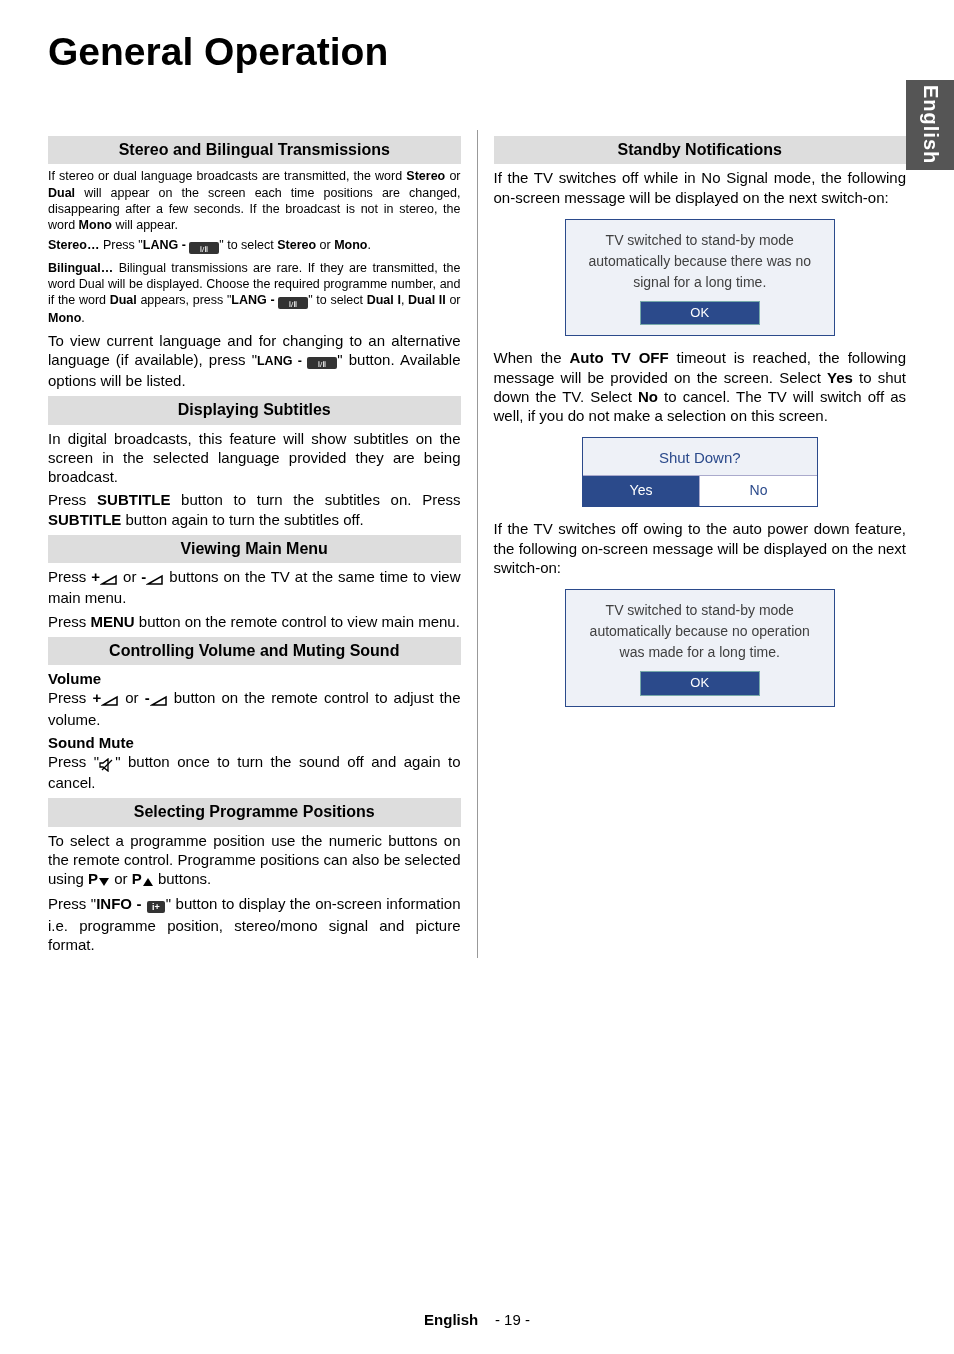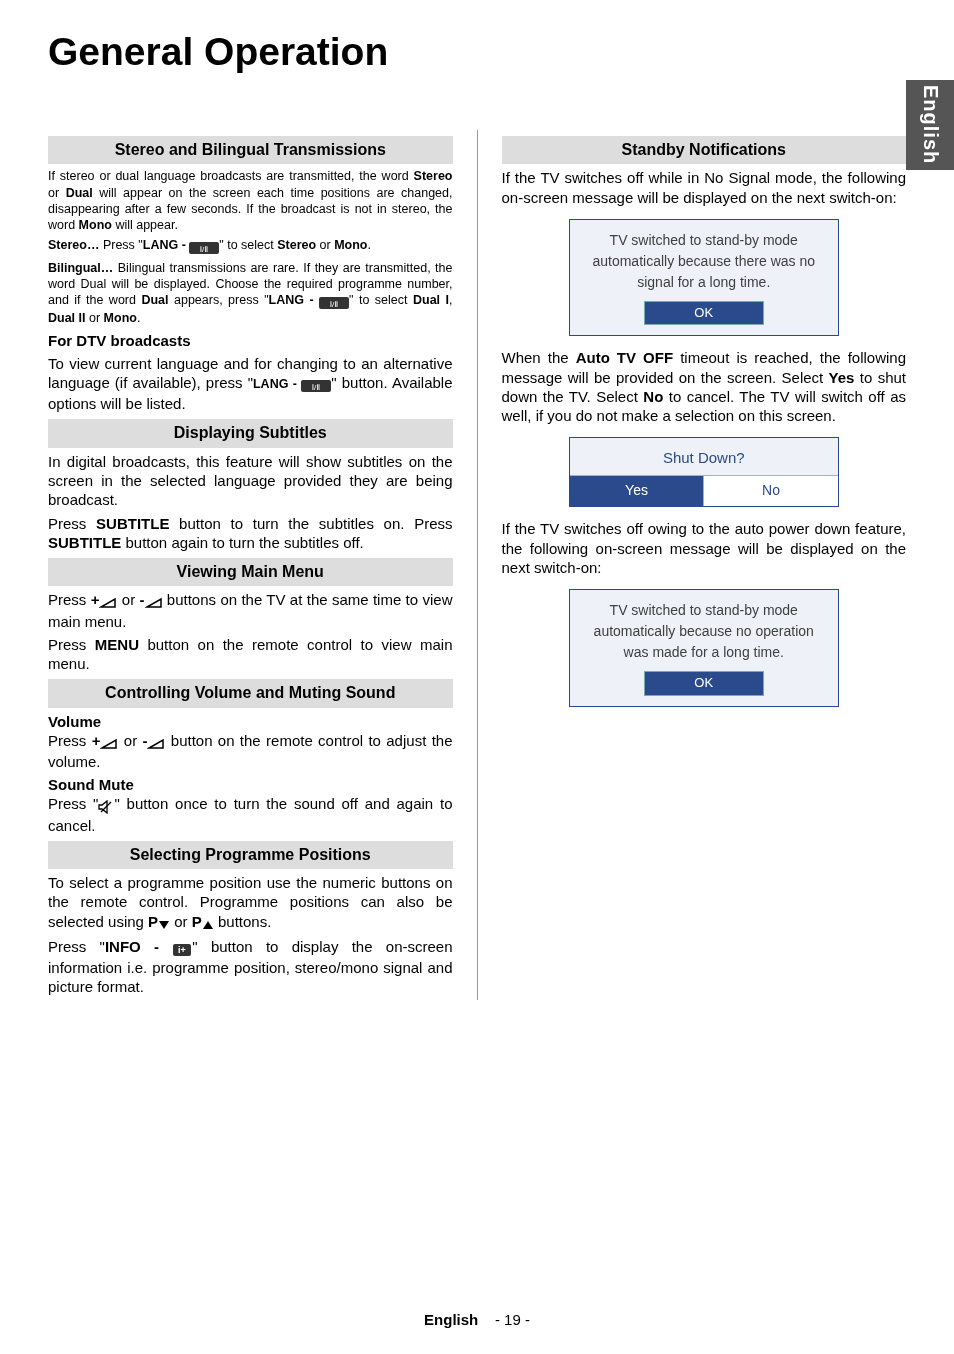--- a/index.html
+++ b/index.html
@@ -1,32 +1,32 @@
 <!DOCTYPE html>
 <html><head>
 <meta charset="utf-8">
 <style>
   * { box-sizing: border-box; margin: 0; padding: 0; }
   html, body { width: 954px; height: 1354px; background: #fff; font-family: Arial, Helvetica, sans-serif; color: #000; }
   .page { width: 954px; height: 1354px; position: relative; padding: 30px 48px 0 48px; }
   .title { text-align: left; font-size: 39px; font-weight: bold; margin-bottom: 56px; }
   .side-tab { position: absolute; right: 0; top: 80px; width: 48px; height: 90px; background: #555; display: flex; align-items: center; justify-content: center; }
   .side-tab span { color: #fff; font-weight: bold; font-size: 20px; writing-mode: vertical-rl; text-orientation: mixed; letter-spacing: 1px; }
-  .columns { display: flex; gap: 24px; }
+  .columns { display: flex; gap: 16px; }
   .col { flex: 1; font-size: 15px; line-height: 1.28; }
   .divider { width: 1px; background: #999; }
   .section-header { background: #ddd; text-align: center; font-weight: bold; font-size: 16px; padding: 4px 0; margin: 6px 0 4px 0; }
   .just { text-align: justify; margin-bottom: 4px; }
   .small { font-size: 12.5px; line-height: 1.3; }
   .bold { font-weight: bold; }
   .osd { border: 1px solid #2b4a8b; background: #eef1f7; margin: 12px auto; font-family: Arial, sans-serif; }
   .osd1 { width: 270px; padding: 10px 8px 10px 8px; text-align: center; }
   .osd1 .msg { color: #404040; font-size: 14px; line-height: 1.5; }
   .osd-btn-single { background: #2b4a8b; color: #ffffff; width: 120px; margin: 8px auto 0; border: 1px solid #7aa; padding: 3px 0; font-size: 13px; }
-  .osd2 { width: 270px; }
+  .osd2 { width: 236px; }
   .osd2 .q { color: #2b4a8b; text-align: center; padding: 10px 0 8px; font-size: 15px; }
   .osd2 .btnrow { display: flex; border-top: 1px solid #aac; }
   .osd2 .btn { flex: 1; text-align: center; padding: 6px 0; font-size: 14px; }
   .osd2 .yes { background: #2b4a8b; color: #fff; border-right: 1px solid #aac; }
   .osd2 .no  { color: #2b4a8b; background: #fff; }
   .footer { position: absolute; bottom: 26px; width: 100%; left: 0; text-align: center; font-size: 15px; }
   .icon { display: inline-block; vertical-align: -2px; }
   svg { display: inline-block; vertical-align: middle; }
 </style>
 </head>
@@ -50,21 +50,20 @@
               <rect x="0" y="0" width="30" height="12" rx="2" fill="#333"></rect>
               <text x="15" y="9.5" font-size="8" fill="#fff" text-anchor="middle" font-family="Arial">Ⅰ/Ⅱ</text>
             </svg></span><span>" to select </span><span class="bold">Stereo</span><span> or </span><span class="bold">Mono</span><span>.</span>
       </p>
       <p class="just small">
         <span class="bold">Bilingual…</span><span> Bilingual transmissions are rare. If they are transmitted, the word Dual will be displayed. Choose the required programme number, and if the word </span><span class="bold">Dual</span><span> appears, press "</span><span class="bold">LANG - </span><span class="icon"><svg width="30" height="12">
               <rect x="0" y="0" width="30" height="12" rx="2" fill="#333"></rect>
               <text x="15" y="9.5" font-size="8" fill="#fff" text-anchor="middle" font-family="Arial">Ⅰ/Ⅱ</text>
             </svg></span><span>" to select </span><span class="bold">Dual I</span><span>, </span><span class="bold">Dual II</span><span> or </span><span class="bold">Mono</span><span>.</span>
       </p>
-      <p class="bold" style="margin:4px 0;">For DTV broadcasts</p>
       <p class="just">
         <span>To view current language and for changing to an alternative language (if available), press "</span><span class="bold small">LANG - </span><span class="icon"><svg width="30" height="12">
               <rect x="0" y="0" width="30" height="12" rx="2" fill="#333"></rect>
               <text x="15" y="9.5" font-size="8" fill="#fff" text-anchor="middle" font-family="Arial">Ⅰ/Ⅱ</text>
             </svg></span><span>" button. Available options will be listed.</span>
       </p>
 
       <div class="section-header">Displaying Subtitles</div>
       <p class="just">In digital broadcasts, this feature will show subtitles on the screen in the selected language provided they are being broadcast.</p>
       <p class="just">

